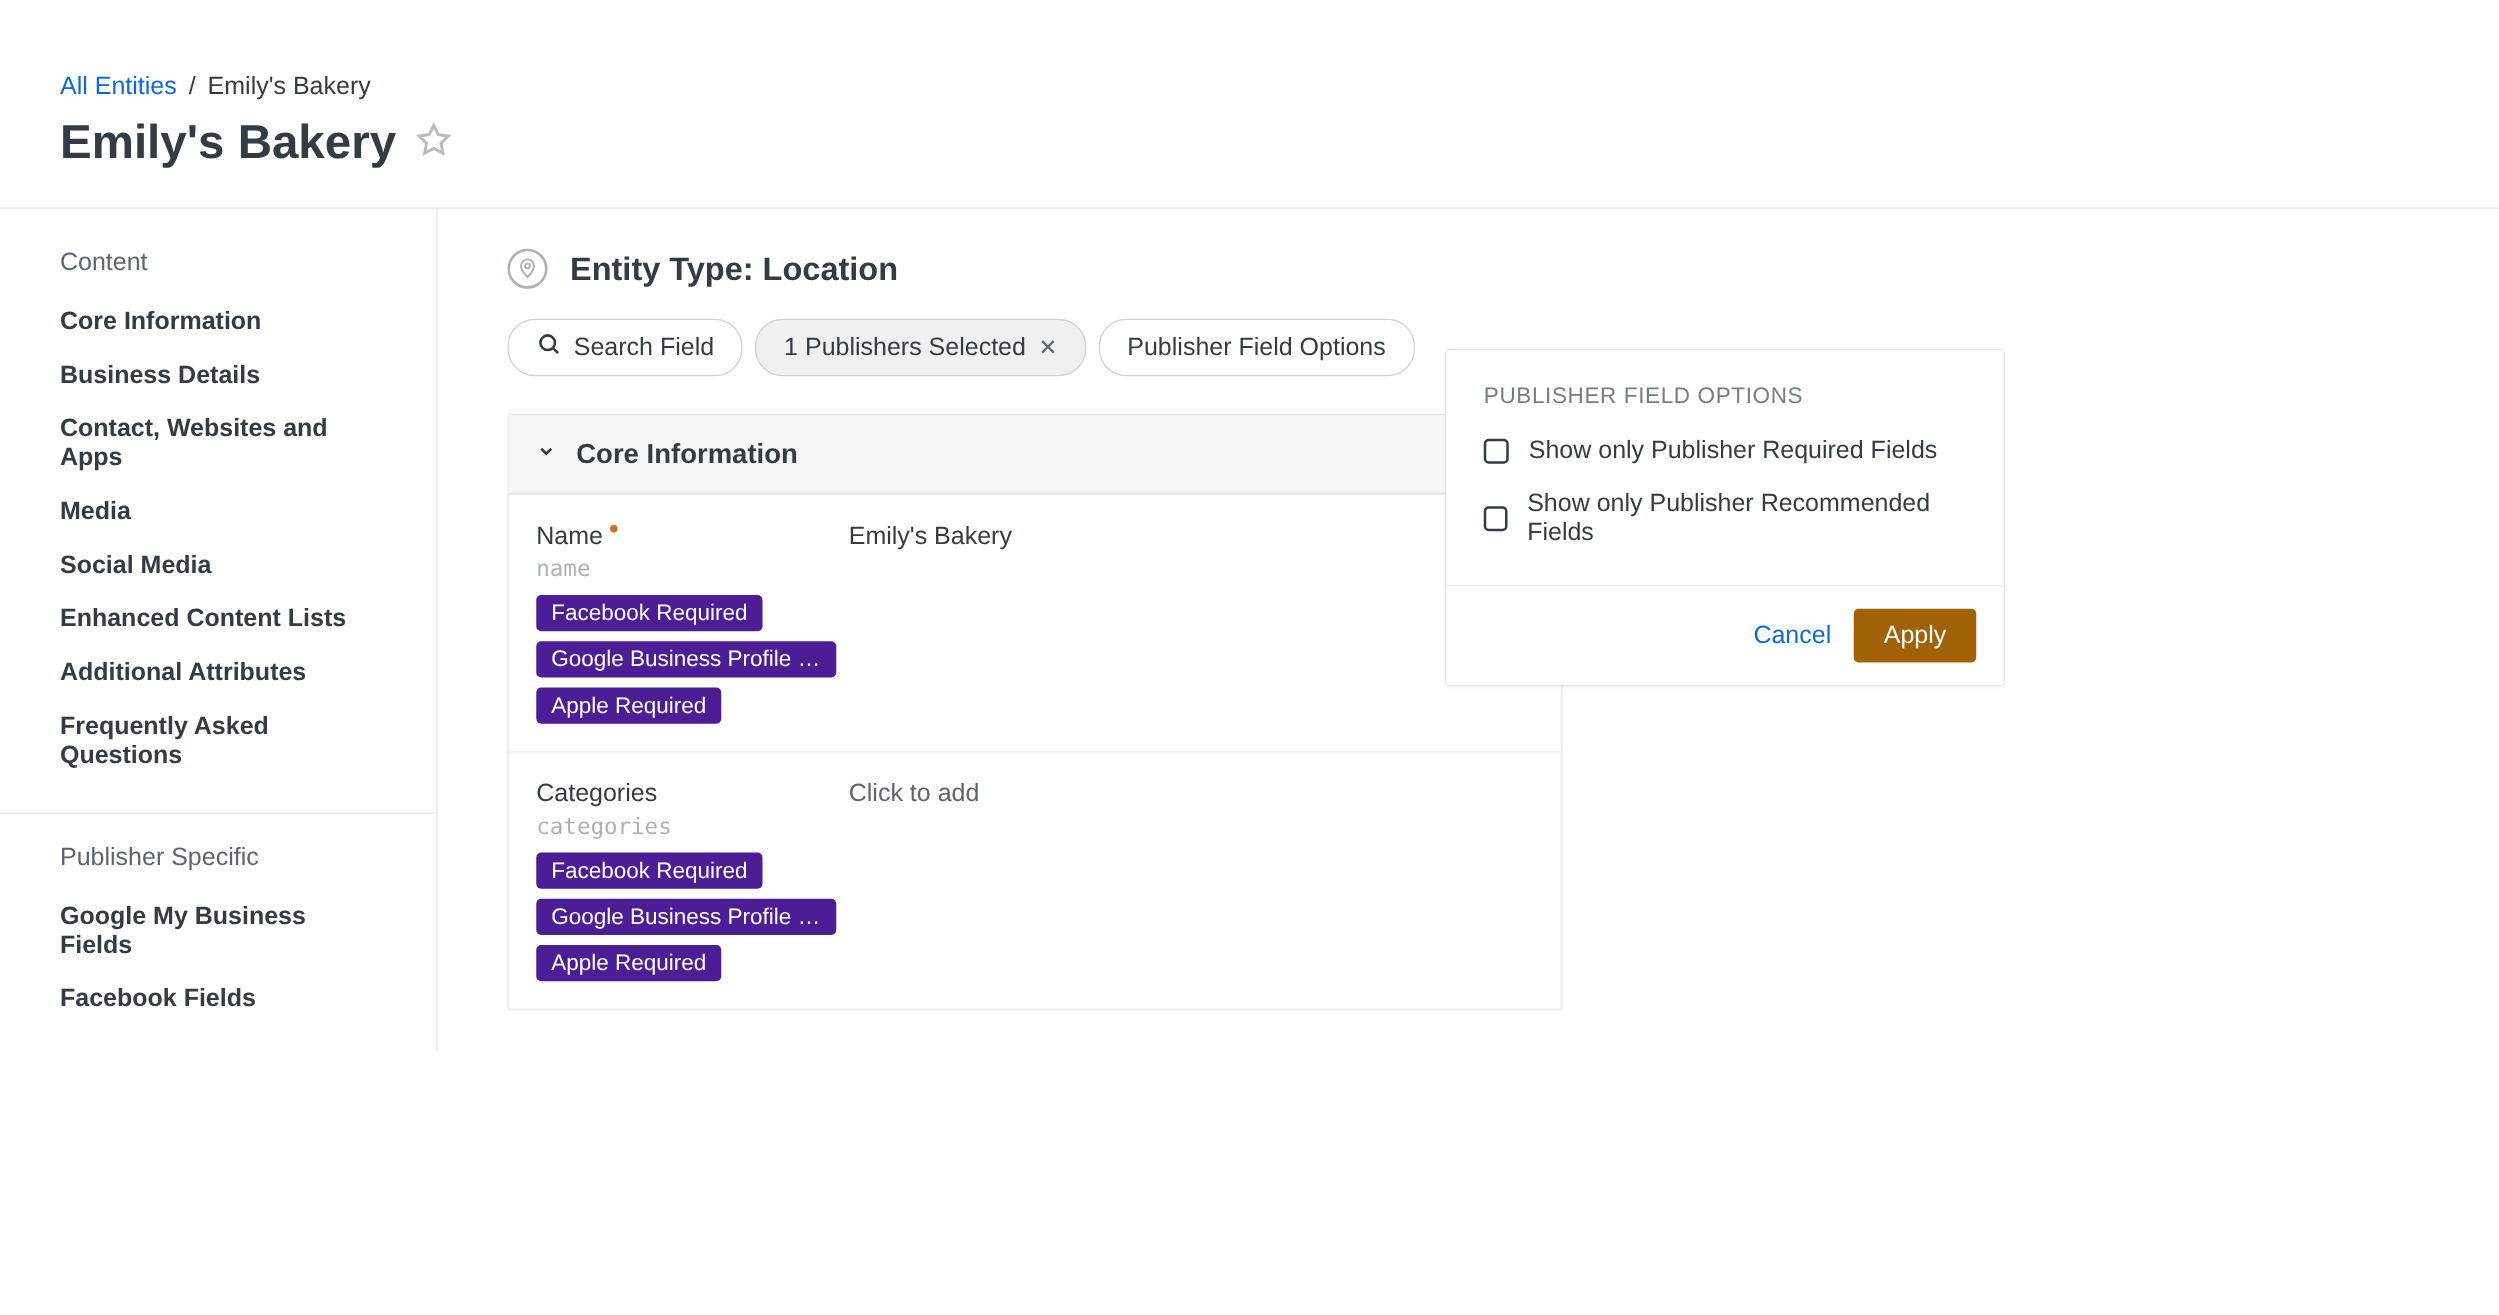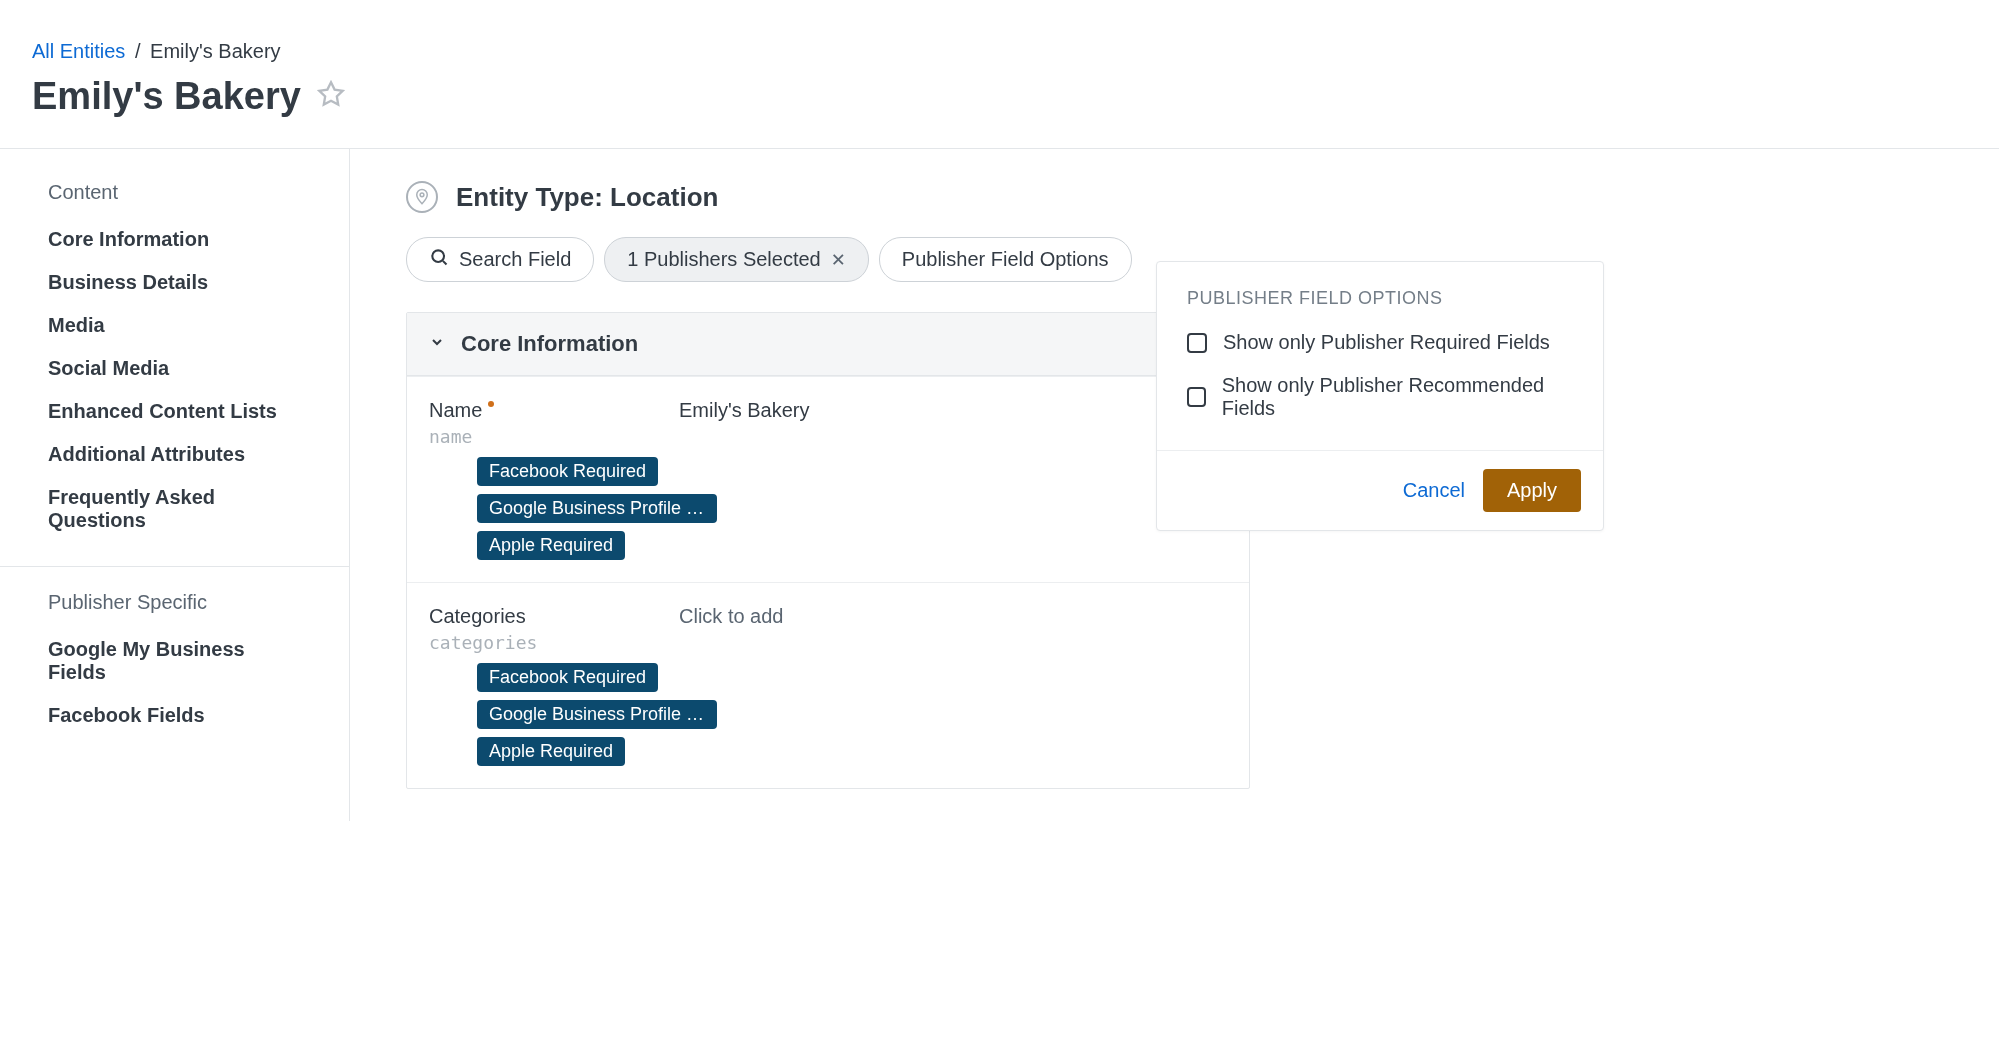--- a/index.html
+++ b/index.html
@@ -4,21 +4,22 @@
 <style>
   * { box-sizing: border-box; margin: 0; padding: 0; }
   body {
     font-family: -apple-system, BlinkMacSystemFont, "Segoe UI", Helvetica, Arial, sans-serif;
     color: #333b44;
     background: #fff;
     font-size: 18px;
   }
   .page { width: 1999px; }
   .header {
-    padding: 40px 48px 30px 32px;
+    padding: 40px 48px 30px 48px;
+    margin-top: 18px;
   }
   .breadcrumb {
     font-size: 20px;
     margin-bottom: 12px;
   }
   .breadcrumb a { color: #0d6ad4; text-decoration: none; }
   .breadcrumb .sep { color: #333b44; margin: 0 4px; }
   .breadcrumb .current { color: #333b44; }
   .title-row { display: flex; align-items: center; gap: 16px; }
   .page-title { font-size: 38px; font-weight: 700; color: #333b44; }
@@ -87,23 +88,23 @@
     border-top: 1px solid #eceef0;
   }
   .field-row:first-of-type { border-top: none; }
   .field-left { width: 250px; flex: 0 0 250px; }
   .field-label-row { display: flex; align-items: flex-start; gap: 6px; }
   .field-label { font-size: 20px; color: #333b44; }
   .dot { width: 6px; height: 6px; background: #d0701a; border-radius: 50%; position: relative; top: 2px; }
   .field-code { font-family: ui-monospace, SFMono-Regular, Menlo, monospace; color: #aab1b8; font-size: 18px; margin-top: 4px; }
   .badges { margin-top: 10px; display: flex; flex-direction: column; gap: 8px; align-items: flex-start; }
   .badge {
-    background: #0c4a6e; color: #fff; border-radius: 4px;
+    background: #4c1d95; color: #fff; border-radius: 4px;
     padding: 4px 12px; font-size: 18px; max-width: 240px;
-    white-space: nowrap; overflow: hidden; text-overflow: ellipsis; margin-left: 48px;
+    white-space: nowrap; overflow: hidden; text-overflow: ellipsis;
   }
   .field-value { font-size: 20px; color: #333b44; }
   .field-value.placeholder { color: #5a6571; }
   .popover {
     position: absolute;
     left: 806px; top: 112px;
     width: 448px;
     background: #fff;
     border: 1px solid #e3e6e9;
     border-radius: 4px;
@@ -151,20 +152,21 @@
     </div>
   </div>
 
   <div class="divider-h"></div>
 
   <div class="body-row">
     <aside class="sidebar">
       <div class="side-group-title">Content</div>
       <div class="side-item">Core Information</div>
       <div class="side-item">Business Details</div>
+      <div class="side-item">Contact, Websites and Apps</div>
       <div class="side-item">Media</div>
       <div class="side-item">Social Media</div>
       <div class="side-item">Enhanced Content Lists</div>
       <div class="side-item">Additional Attributes</div>
       <div class="side-item">Frequently Asked Questions</div>
       <div class="side-divider"></div>
       <div class="side-group-title">Publisher Specific</div>
       <div class="side-item">Google My Business Fields</div>
       <div class="side-item">Facebook Fields</div>
     </aside>

